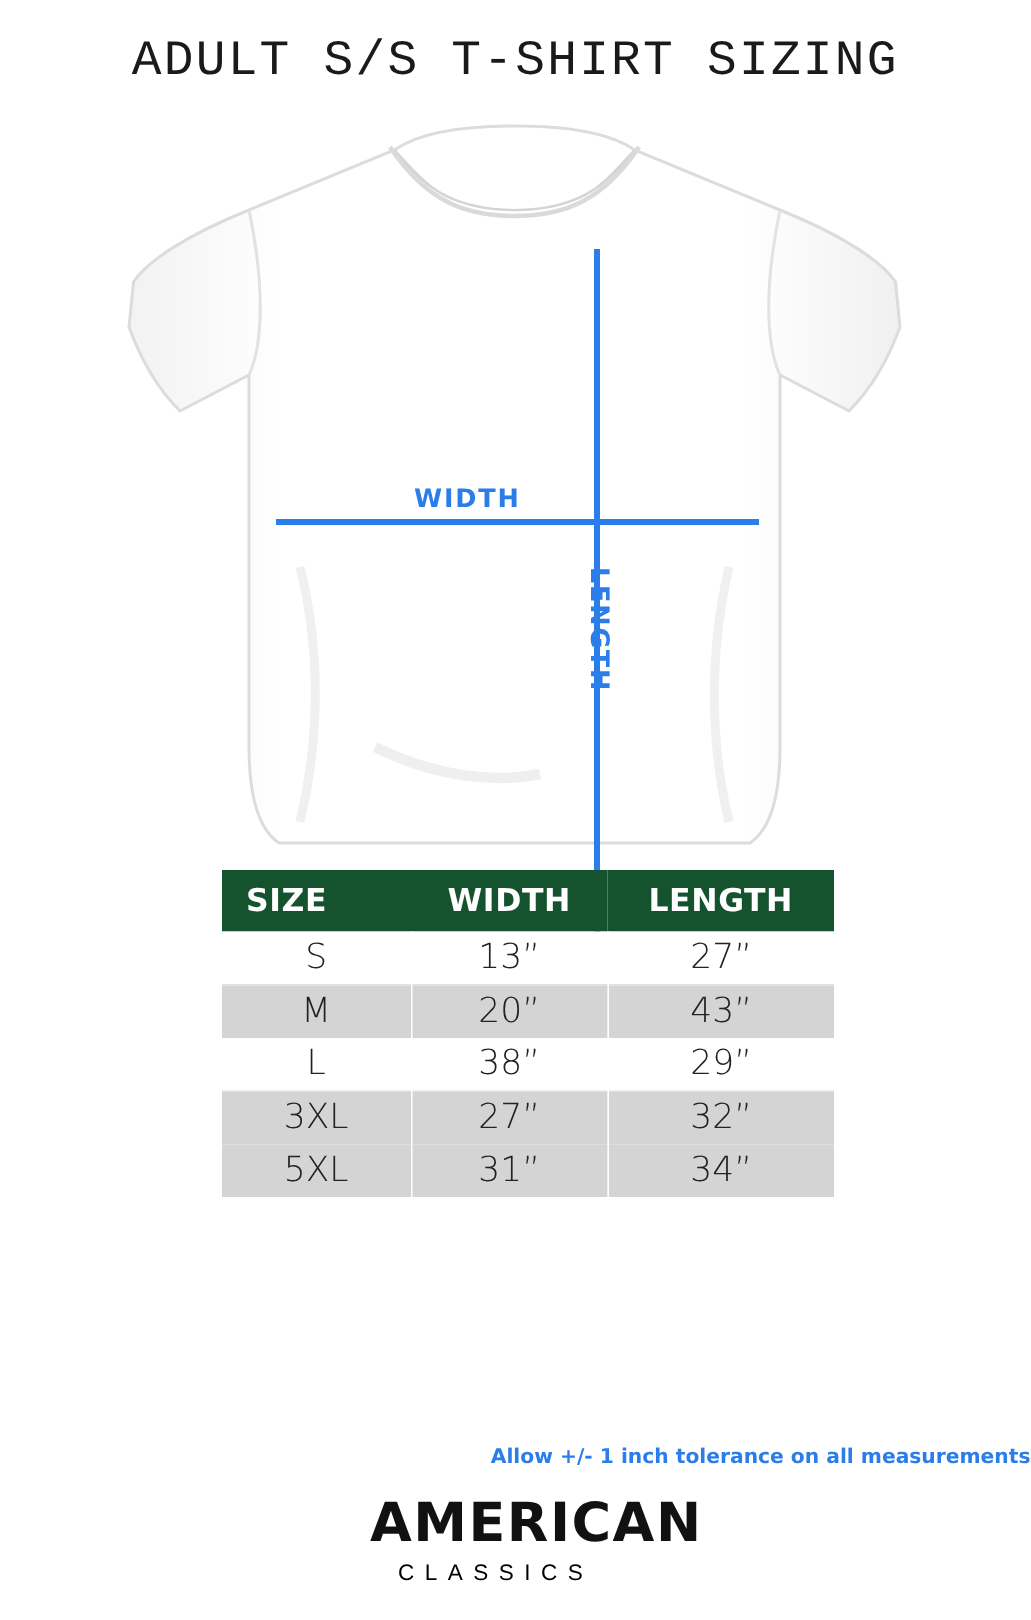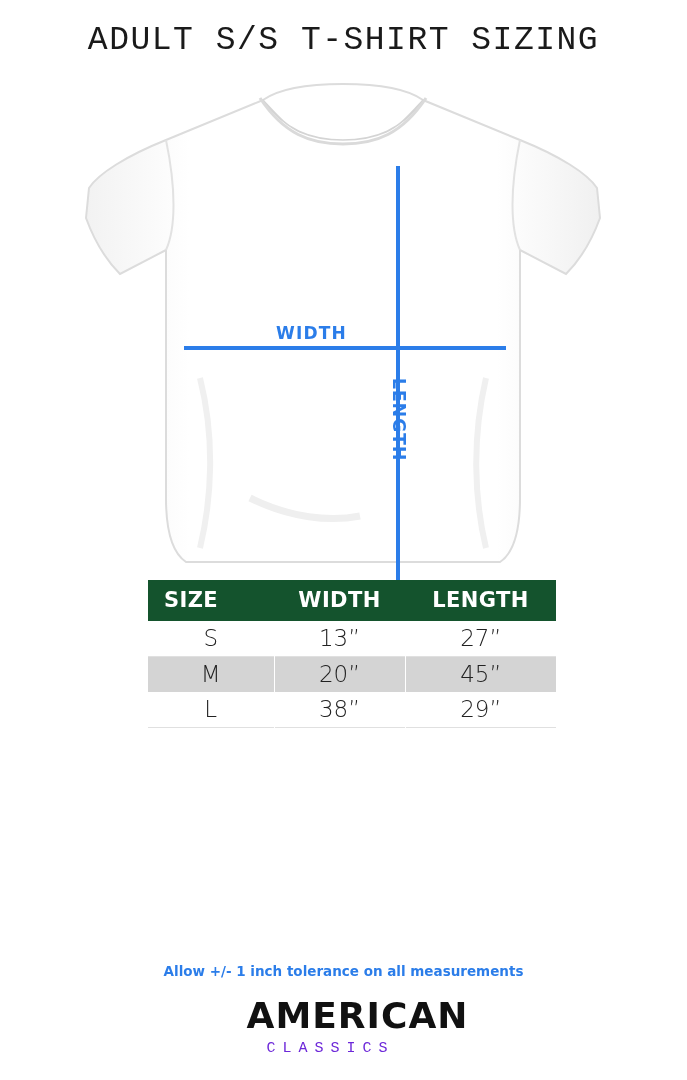--- a/index.html
+++ b/index.html
@@ -120,21 +120,21 @@
   table.size-table td:last-child { border-right: none; }
   table.size-table tr.odd td { background: #ffffff; }
   table.size-table tr.even td { background: #d4d4d4; }
   table.size-table tr.odd { border-bottom: 1px solid #e0e0e0; }
 
   .tolerance {
     position: absolute;
     top: 963px;
     left: 0;
     width: 687px;
-    text-align: center;
+    text-align: right;
     color: #2b7de9;
     font-size: 13.5px;
     font-weight: bold;
     font-family: "DejaVu Sans", sans-serif;
   }
 
   .brand {
     position: absolute;
     top: 995px;
     left: 16px;
@@ -146,23 +146,23 @@
     letter-spacing: 1px;
     font-family: "DejaVu Sans", sans-serif;
   }
   .brand-sub {
     position: absolute;
     top: 1040px;
     left: 0;
     width: 661px;
     text-align: center;
     font-size: 15px;
-    color: #6d28d9;
+    color: #000000;
     letter-spacing: 7px;
-    font-family: Liberation Mono, monospace;
+    font-family: Liberation Sans, sans-serif;
   }
 </style>
 </head>
 <body>
 
 <div class="title">ADULT S/S T-SHIRT SIZING</div>
 
 <div class="shirt-area">
   <svg class="shirt-svg" width="687" height="490" viewBox="0 0 687 490">
     <defs>
@@ -223,26 +223,36 @@
     </thead>
     <tbody>
       <tr class="odd">
         <td>S</td>
         <td>13”</td>
         <td>27”</td>
       </tr>
       <tr class="even">
         <td>M</td>
         <td>20”</td>
-        <td>45”</td>
+        <td>43”</td>
       </tr>
       <tr class="odd">
         <td>L</td>
         <td>38”</td>
         <td>29”</td>
       </tr>
+      <tr class="even">
+        <td>3XL</td>
+        <td>27”</td>
+        <td>32”</td>
+      </tr>
+      <tr class="even">
+        <td>5XL</td>
+        <td>31”</td>
+        <td>34”</td>
+      </tr>
     </tbody>
   </table>
 </div>
 
 <div class="tolerance">Allow +/- 1 inch tolerance on all measurements</div>
 <div class="brand">AMERICAN</div>
 <div class="brand-sub">CLASSICS</div>
 
 </body></html>

